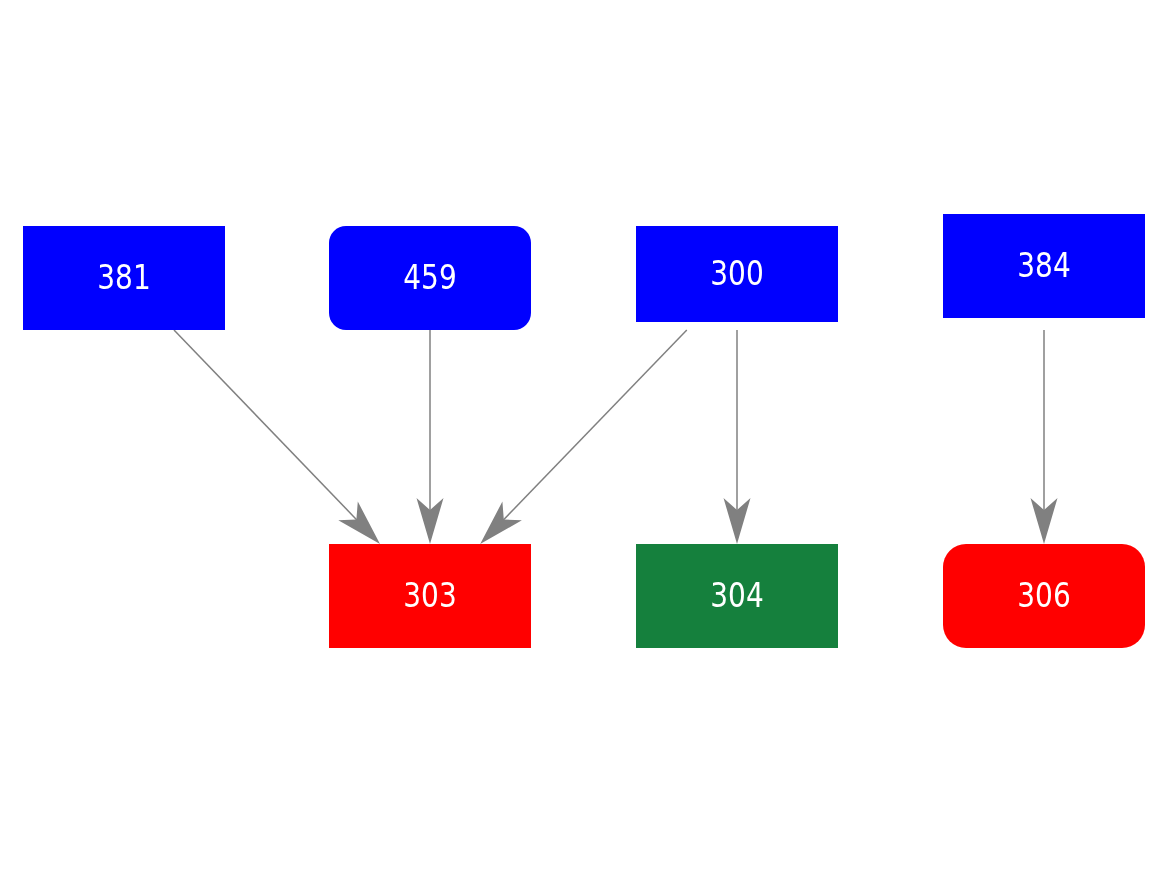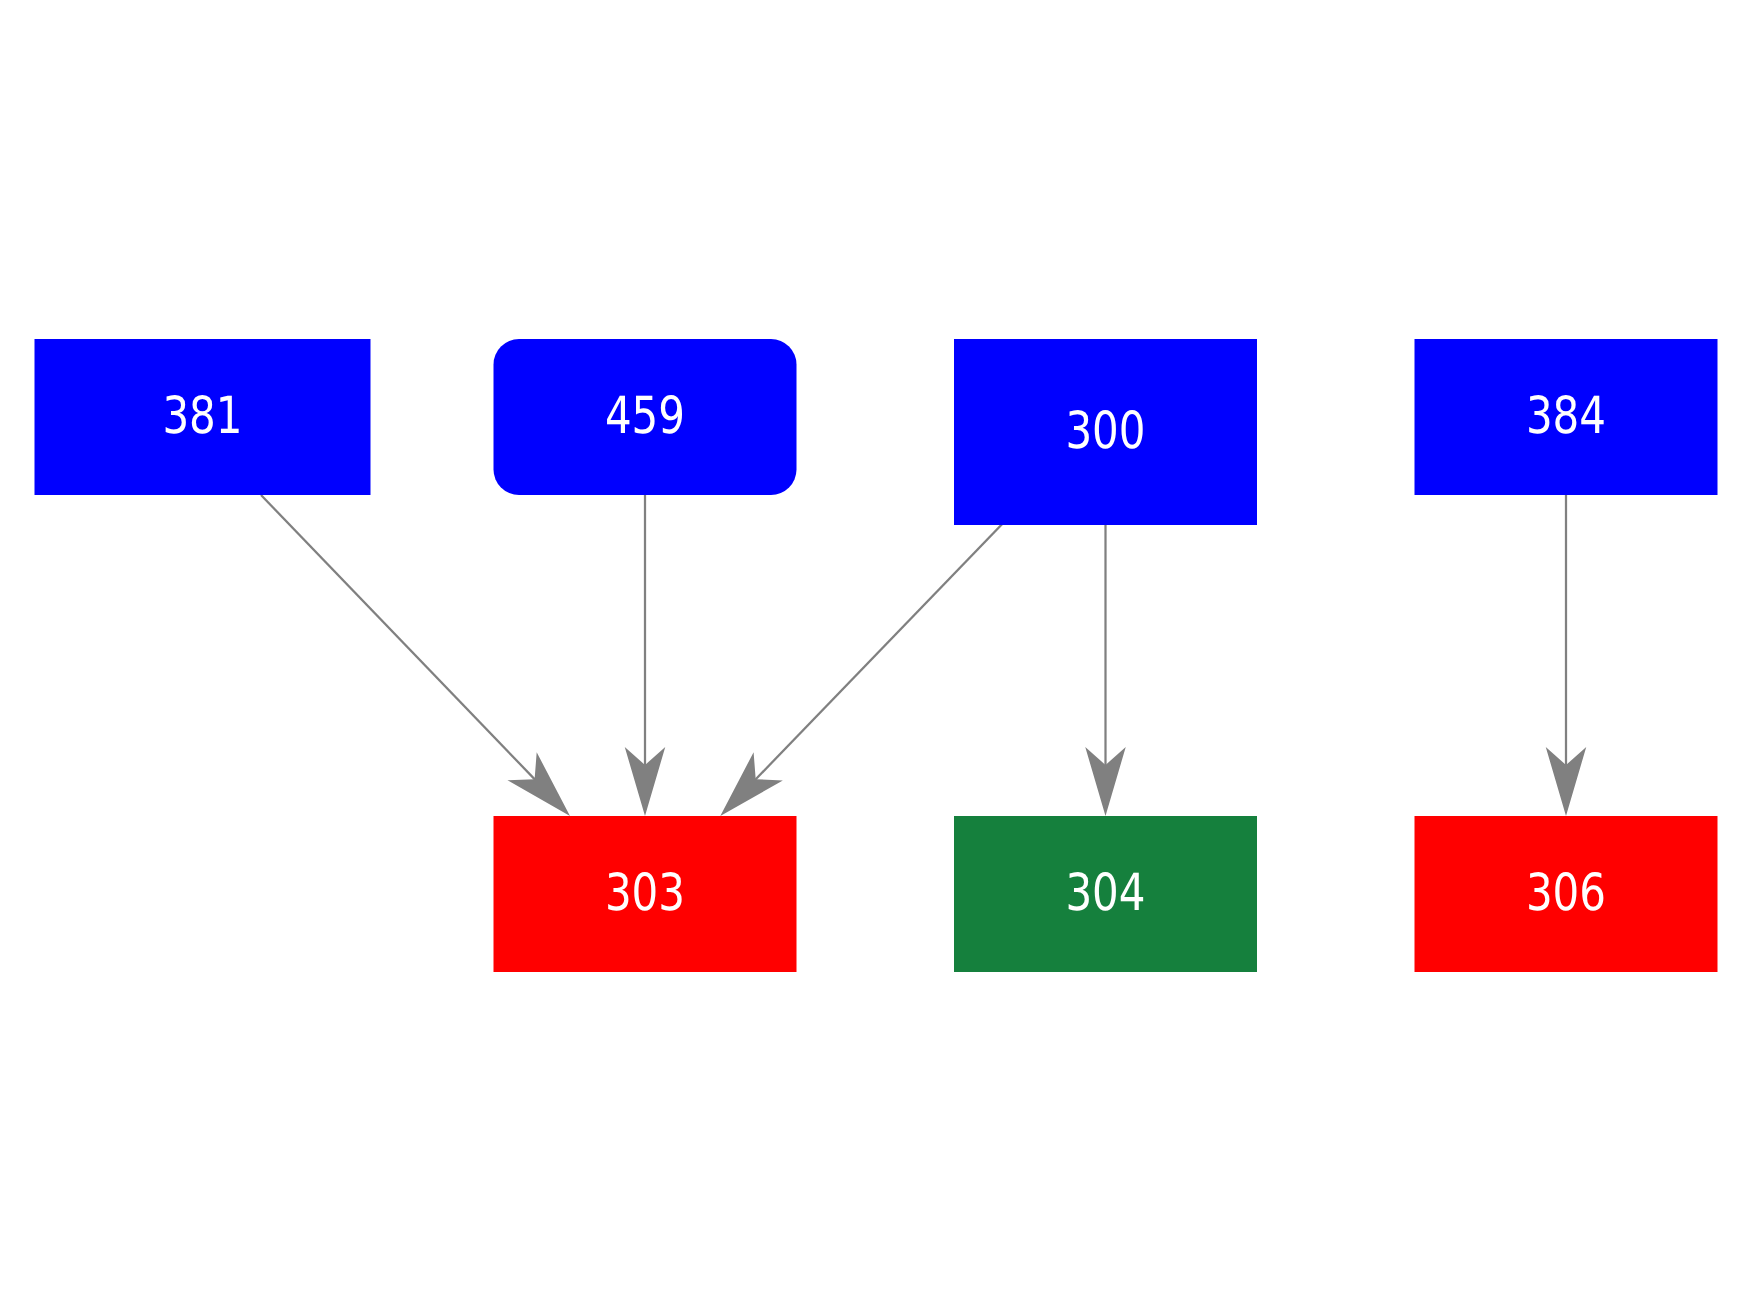--- a/index.html
+++ b/index.html
@@ -65,35 +65,35 @@
       <g>
         <line x1="737.0" y1="330.0" x2="737.0" y2="512.0" stroke="#808080" stroke-width="1.5"></line>
         <polygon points="737.0,544.0 723.5,498.0 737.0,510.0 750.5,498.0" fill="#808080"></polygon>
       </g>
       <g>
         <line x1="1044.0" y1="330.0" x2="1044.0" y2="512.0" stroke="#808080" stroke-width="1.5"></line>
         <polygon points="1044.0,544.0 1030.5,498.0 1044.0,510.0 1057.5,498.0" fill="#808080"></polygon>
       </g>
     </svg>
   <div id="node-layer">
-      <div class="node" style="left: 23px; top: 226px; width: 224px; height: 104px; background: rgb(0, 0, 255);">
+      <div class="node" style="left: 23px; top: 226px; width: 202px; height: 104px; background: rgb(0, 0, 255);">
         <span class="node-label" style="color: rgb(255, 255, 255);">381</span>
       </div>
       <div class="node" style="left: 329px; top: 226px; width: 202px; height: 104px; background: rgb(0, 0, 255); border-radius: 17px;">
         <span class="node-label" style="color: rgb(255, 255, 255);">459</span>
       </div>
-      <div class="node" style="left: 636px; top: 226px; width: 202px; height: 124px; background: rgb(0, 0, 255);">
+      <div class="node" style="left: 636px; top: 226px; width: 202px; height: 96px; background: rgb(0, 0, 255);">
         <span class="node-label" style="color: rgb(255, 255, 255);">300</span>
       </div>
-      <div class="node" style="left: 943px; top: 226px; width: 202px; height: 104px; background: rgb(0, 0, 255);">
+      <div class="node" style="left: 943px; top: 214px; width: 202px; height: 104px; background: rgb(0, 0, 255);">
         <span class="node-label" style="color: rgb(255, 255, 255);">384</span>
       </div>
       <div class="node" style="left: 329px; top: 544px; width: 202px; height: 104px; background: rgb(255, 0, 0);">
         <span class="node-label" style="color: rgb(255, 255, 255);">303</span>
       </div>
       <div class="node" style="left: 636px; top: 544px; width: 202px; height: 104px; background: #15803d;">
         <span class="node-label" style="color: rgb(255, 255, 255);">304</span>
       </div>
-      <div class="node" style="left: 943px; top: 544px; width: 202px; height: 104px; background: rgb(255, 0, 0);">
+      <div class="node" style="left: 943px; top: 544px; width: 202px; height: 104px; background: rgb(255, 0, 0); border-radius: 23px;">
         <span class="node-label" style="color: rgb(255, 255, 255);">306</span>
       </div>
     </div>
 </div>
 
 </body></html>

